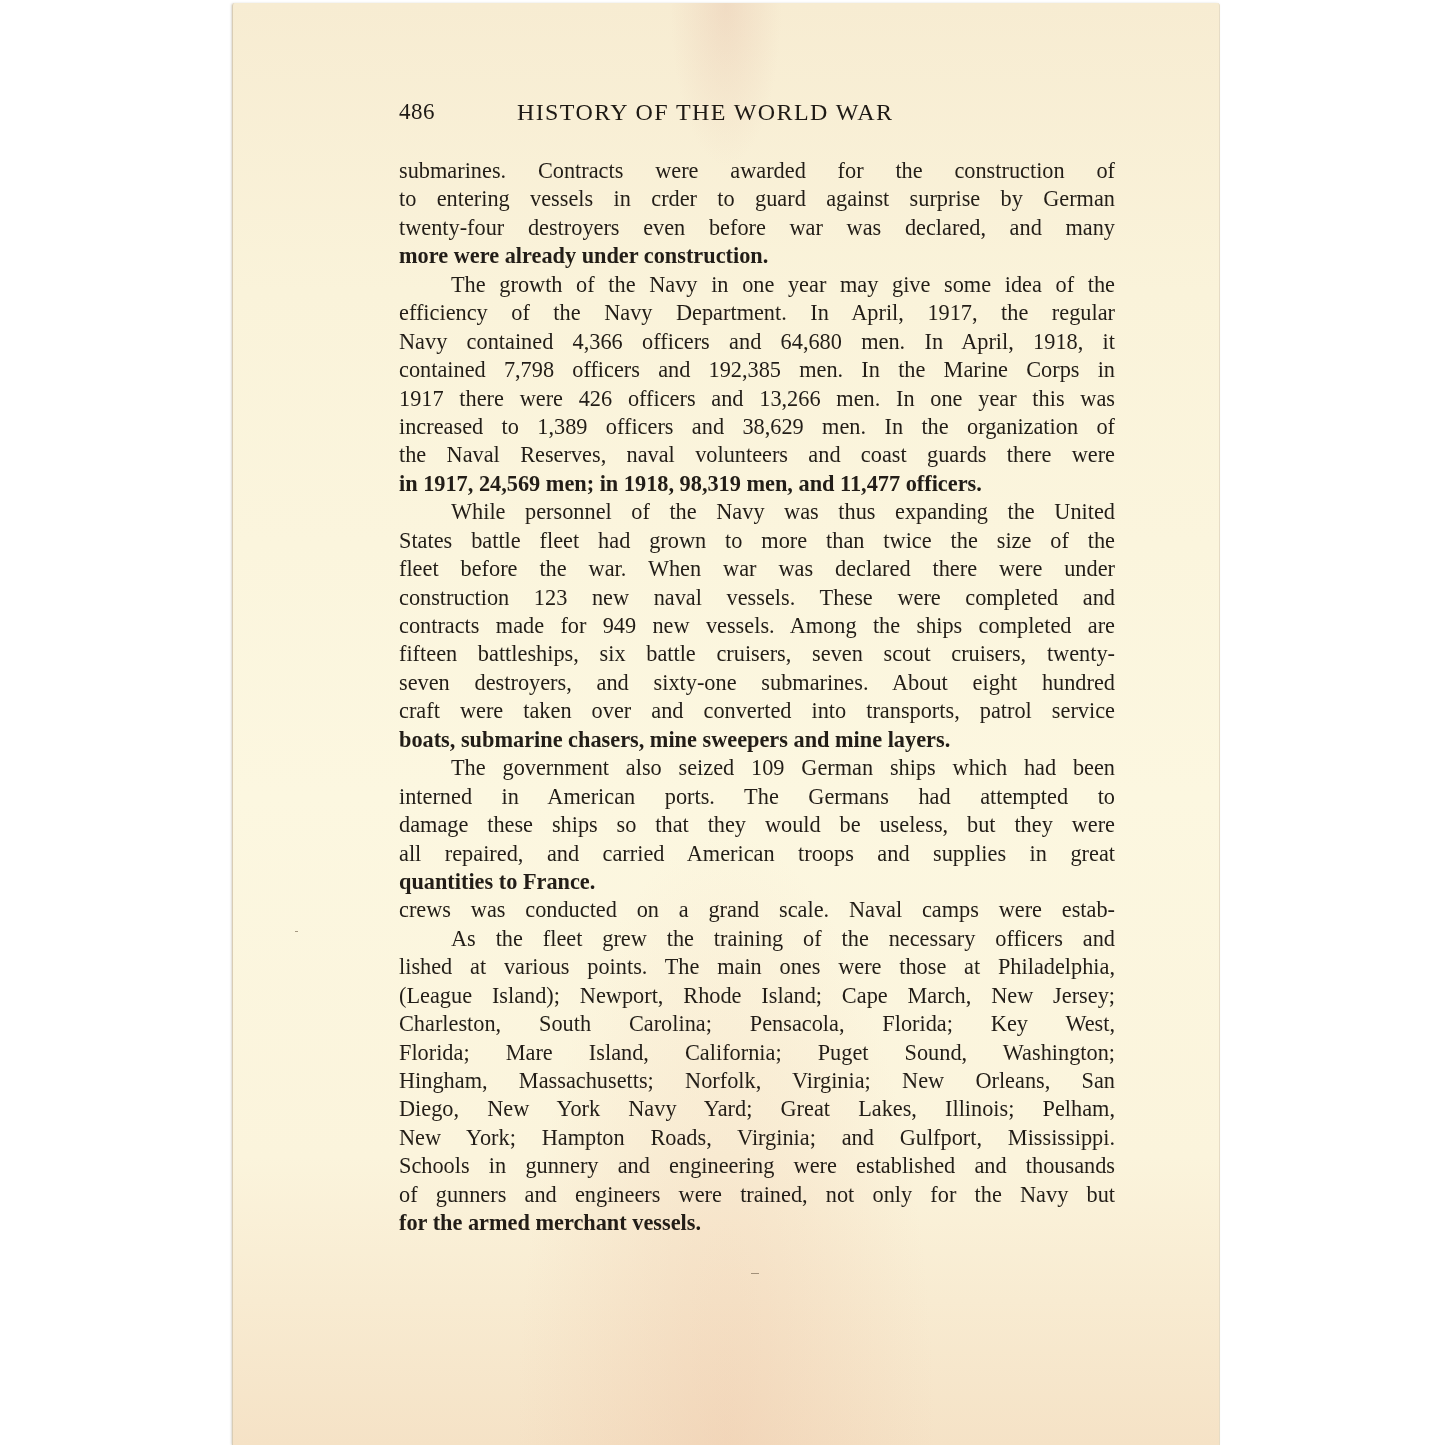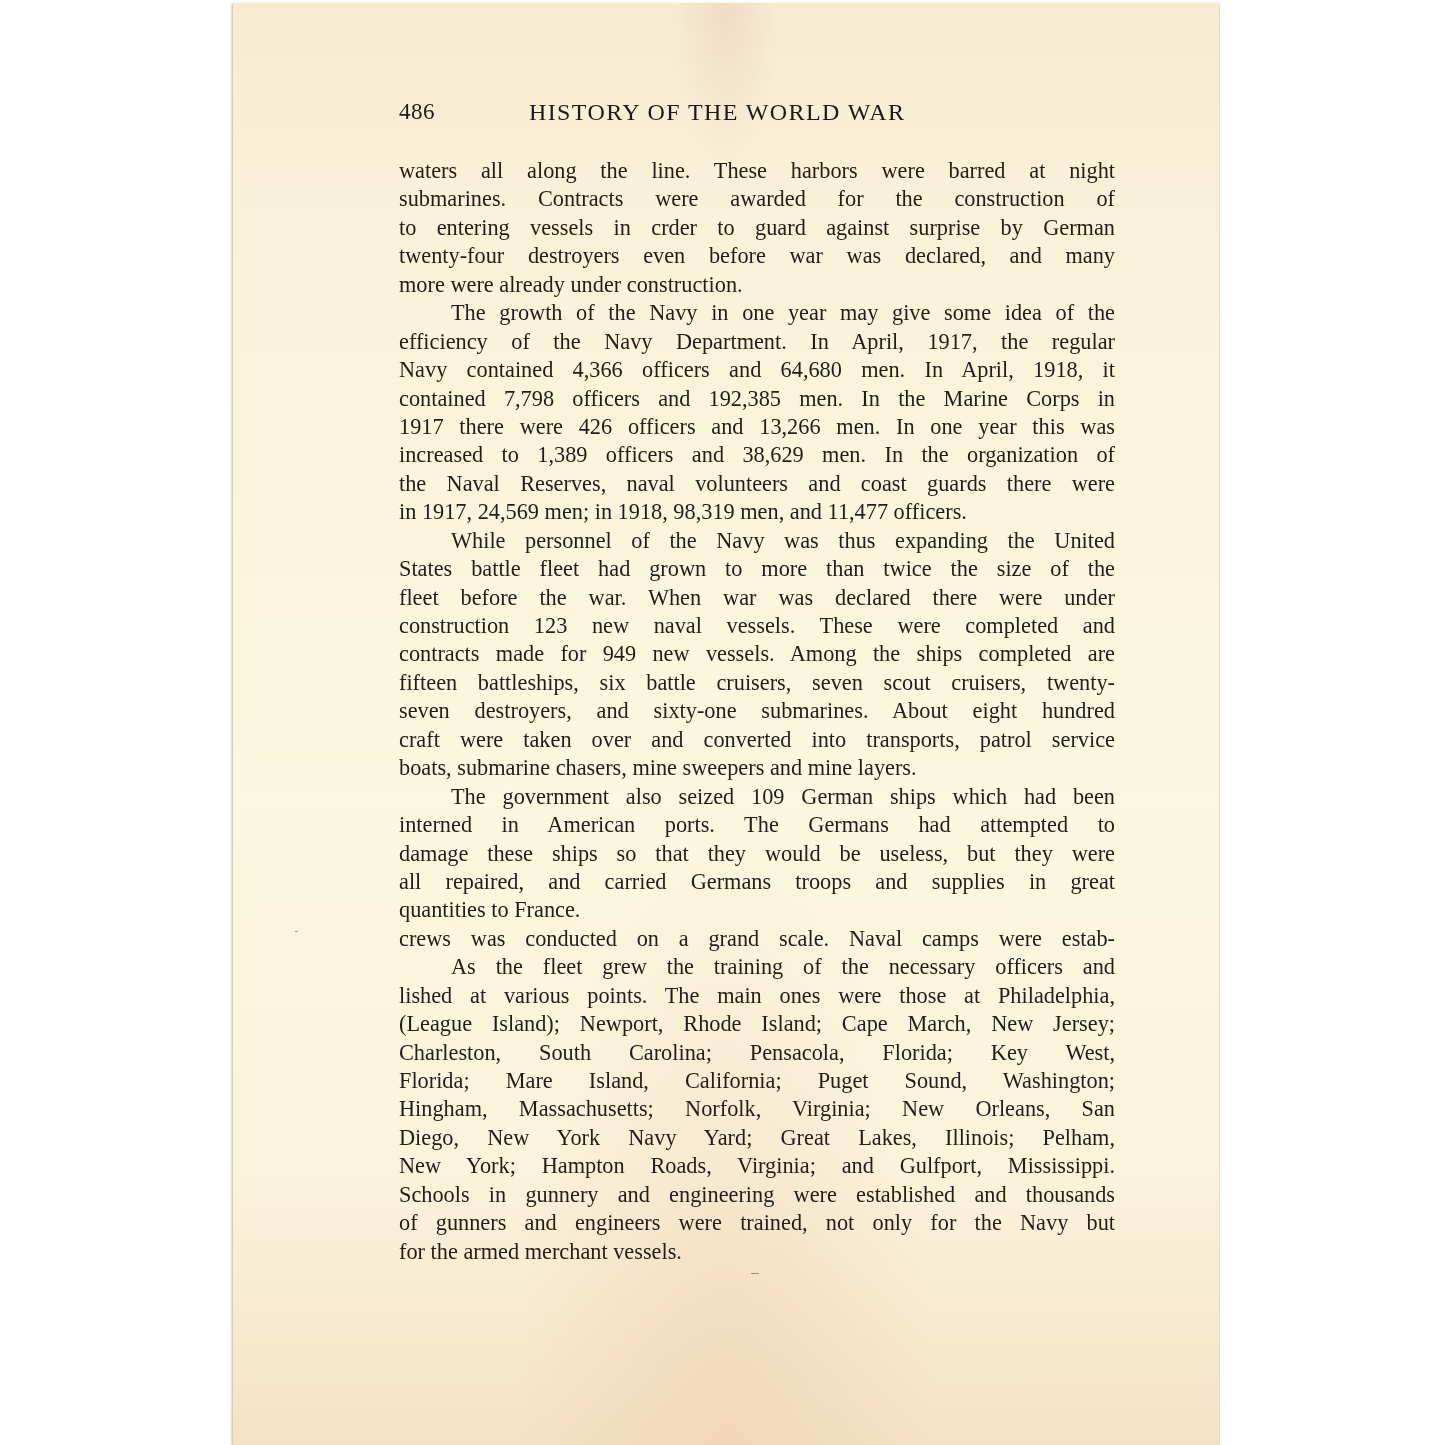--- a/index.html
+++ b/index.html
@@ -33,60 +33,59 @@
     height: 30px;
     font-family: "Liberation Serif", "DejaVu Serif", serif;
     color: #1e1a15;
     text-decoration: underline;
   }
   .page-number {
     position: absolute; left: 0; top: 0;
     font-size: 23px; letter-spacing: 0.5px;
   }
   .book-title {
-    position: absolute; left: 130px; top: 0;
+    position: absolute; left: 118px; top: 0;
     font-size: 24px; letter-spacing: 1.4px;
     white-space: nowrap;
   }
   .body-text {
     position: absolute;
     left: 166px; top: 154px;
     width: 716px;
     font-family: "Liberation Serif", "DejaVu Serif", serif;
     font-size: 22.3px;
     line-height: 28.45px;
     color: #221d17;
   }
   .line {
     display: block;
     white-space: nowrap;
     text-align: justify;
     text-align-last: justify;
     height: 28.45px;
     overflow: visible;
   }
-  .line.last { text-align-last: left; }
+  .line.last { text-align-last: left; font-weight: bold; }
   .line.indent { padding-left: 52px; }
   .speck {
     position: absolute; width: 3px; height: 1px; background: #6b5a45; opacity: 0.6;
   }
 </style>
 </head>
 <body>
 
 <div class="page">
   <div class="running-head">
     <span class="page-number">486</span>
     <span class="book-title">HISTORY OF THE WORLD WAR</span>
   </div>
 
   <div class="body-text">
 
     <div>
-      <span class="line">waters all along the line.  These harbors were barred at night</span>
       <span class="line">submarines.  Contracts were awarded for the construction of</span>
       <span class="line">to entering vessels in crder to guard against surprise by German</span>
       <span class="line">twenty-four destroyers even before war was declared, and many</span>
       <span class="line last">more were already under construction.</span>
     </div>
 
     <div>
       <span class="line indent">The growth of the Navy in one year may give some idea of the</span>
       <span class="line">efficiency of the Navy Department.  In April, 1917, the regular</span>
       <span class="line">Navy contained 4,366 officers and 64,680 men.  In April, 1918, it</span>
@@ -106,21 +105,21 @@
       <span class="line">fifteen battleships, six battle cruisers, seven scout cruisers, twenty-</span>
       <span class="line">seven destroyers, and sixty-one submarines.  About eight hundred</span>
       <span class="line">craft were taken over and converted into transports, patrol service</span>
       <span class="line last">boats, submarine chasers, mine sweepers and mine layers.</span>
     </div>
 
     <div>
       <span class="line indent">The government also seized 109 German ships which had been</span>
       <span class="line">interned in American ports.  The Germans had attempted to</span>
       <span class="line">damage these ships so that they would be useless, but they were</span>
-      <span class="line">all repaired, and carried Germans troops and supplies in great</span>
+      <span class="line">all repaired, and carried American troops and supplies in great</span>
       <span class="line last">quantities to France.</span>
     </div>
 
     <div>
       <span class="line">crews was conducted on a grand scale.  Naval camps were estab-</span>
       <span class="line indent">As the fleet grew the training of the necessary officers and</span>
       <span class="line">lished at various points.  The main ones were those at Philadelphia,</span>
       <span class="line">(League Island);  Newport, Rhode Island;  Cape March, New Jersey;</span>
       <span class="line">Charleston, South Carolina;  Pensacola, Florida;  Key West,</span>
       <span class="line">Florida;  Mare Island, California;  Puget Sound, Washington;</span>

